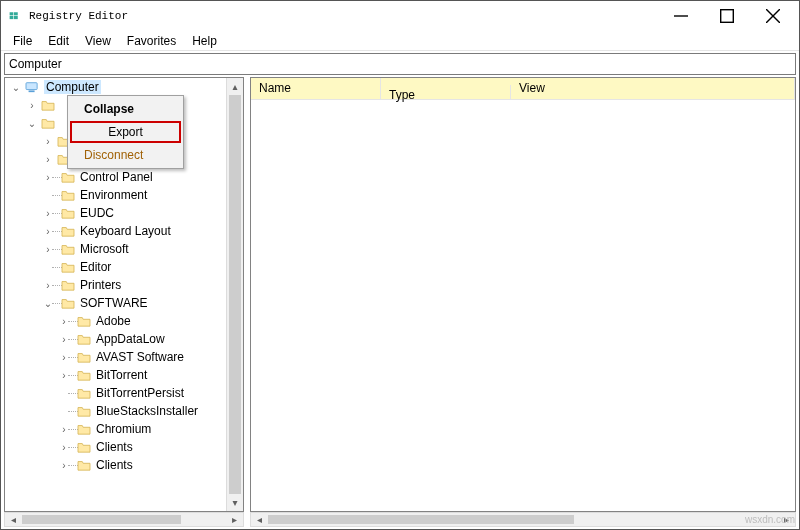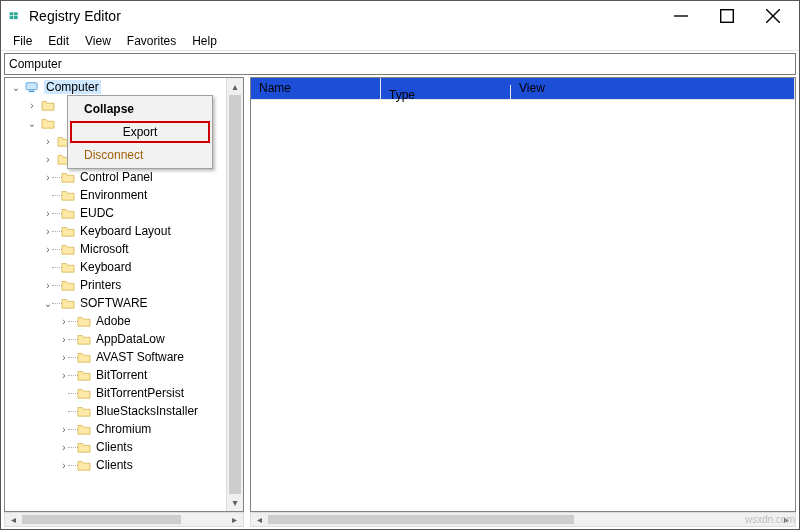--- a/index.html
+++ b/index.html
@@ -2,21 +2,21 @@
 <html><head>
 <meta charset="utf-8">
 <style>
   * { box-sizing: border-box; }
   html, body { margin: 0; padding: 0; font-family: "Segoe UI", Tahoma, sans-serif; font-size: 12px; background: #fff; color: #000; }
   .window { width: 800px; height: 530px; border: 1px solid #555; display: flex; flex-direction: column; position: relative; }
 
   
   .titlebar { height: 30px; display: flex; align-items: center; padding: 0 0 0 8px; background: #fff; }
   .titlebar svg { width: 14px; height: 14px; margin-right: 6px; }
-  .title-text { flex: 0 0 auto; font-size: 14px; }
+  .title-text { flex: 0 0 auto; font-size: 11px; font-family: Liberation Mono, monospace; }
   .title-spacer { flex: 1; }
   .winbtn { width: 46px; height: 30px; display: flex; align-items: center; justify-content: center; }
 
   
   .menubar { height: 20px; display: flex; align-items: center; padding: 0 4px; background: #fff; border-bottom: 1px solid #e5e5e5; }
   .menuitem { padding: 2px 8px; cursor: default; }
 
   
   .addressbar { height: 22px; border: 1px solid #7a7a7a; margin: 2px 3px; padding: 2px 4px; font-size: 12px; display: flex; align-items: center; }
 
@@ -38,38 +38,38 @@
   .node.selected .label-sel { background: #cde8ff; padding: 0 2px; }
   .folder-svg { width:14px; height:12px; }
 
   
   .vscroll { width: 17px; background: #f0f0f0; border-left: 1px solid #dcdcdc; display:flex; flex-direction:column; }
   .vscroll .arrow { height:17px; display:flex; align-items:center; justify-content:center; color:#606060; font-size:10px;}
   .vscroll .thumb { flex:1; margin:0 2px; background:#cdcdcd; }
   .treepane { flex-direction: row; }
 
   
-  .listheader { height: 22px; display: flex; background: #1d4ed8; border-bottom: 1px solid #e5e5e5; }
+  .listheader { height: 22px; display: flex; background: #fef9c3; border-bottom: 1px solid #e5e5e5; }
   .colhead { padding: 3px 8px; border-right: 1px solid #e5e5e5; font-size: 12px; color: #000; }
   .col-name { width: 130px; }
   .col-type { width: 130px; margin-top: 7px; }
   .col-data { flex: 1; }
   .listbody { flex: 1; }
 
   
   .hscrolls { height: 17px; display: flex; padding: 0 3px 2px 3px; gap: 6px; }
   .hscroll { background: #f0f0f0; border: 1px solid #dcdcdc; display:flex; align-items:center; }
   .hscroll .harrow { width:17px; height:100%; display:flex; align-items:center; justify-content:center; color:#606060; font-size:10px;}
   .hscroll .htrack { flex:1; height:100%; position:relative; }
   .hscroll .hthumb { position:absolute; top:2px; bottom:2px; background:#cdcdcd; }
   .hs-tree { width: 240px; }
   .hs-list { flex: 1; }
 
   
-  .ctxmenu { position: absolute; left: 66px; top: 94px; width: 146px; background: #f2f2f2; border: 1px solid #a0a0a0; box-shadow: 2px 2px 3px rgba(0,0,0,0.25); padding: 2px; z-index: 50; }
+  .ctxmenu { position: absolute; left: 66px; top: 94px; width: 117px; background: #f2f2f2; border: 1px solid #a0a0a0; box-shadow: 2px 2px 3px rgba(0,0,0,0.25); padding: 2px; z-index: 50; }
   .ctxitem { padding: 4px 14px; font-size: 12px; }
   .ctxitem.bold { font-weight: 700; }
   .ctxitem.disabled { color: #a16207; }
   .ctxitem.highlight { border: 2px solid #c00; padding: 2px 12px; margin:1px 0;text-align:center;}
 
   .watermark { position:absolute; right:4px; bottom:4px; font-size:10px; color:#bdbdbd; z-index:60; pointer-events:none;}
 </style>
 </head>
 <body>
 
@@ -236,21 +236,21 @@
                       </li>
                     <li>
                         <div class="node">
                           <span class="toggle empty">∙</span>
                           <span class="connector"></span>
                           <span class="icon">
                             <svg class="folder-svg" viewBox="0 0 16 14">
                               <path d="M1 3h5l1 2h8v8H1z" fill="#ffe9a6" stroke="#d7b65a"></path>
                             </svg>
                           </span>
-                          <span>Keyboard</span>
+                          <span>Editor</span>
                         </div>
                       </li>
                     <li>
                         <div class="node">
                           <span class="toggle">›</span>
                           <span class="connector"></span>
                           <span class="icon">
                             <svg class="folder-svg" viewBox="0 0 16 14">
                               <path d="M1 3h5l1 2h8v8H1z" fill="#ffe9a6" stroke="#d7b65a"></path>
                             </svg>

